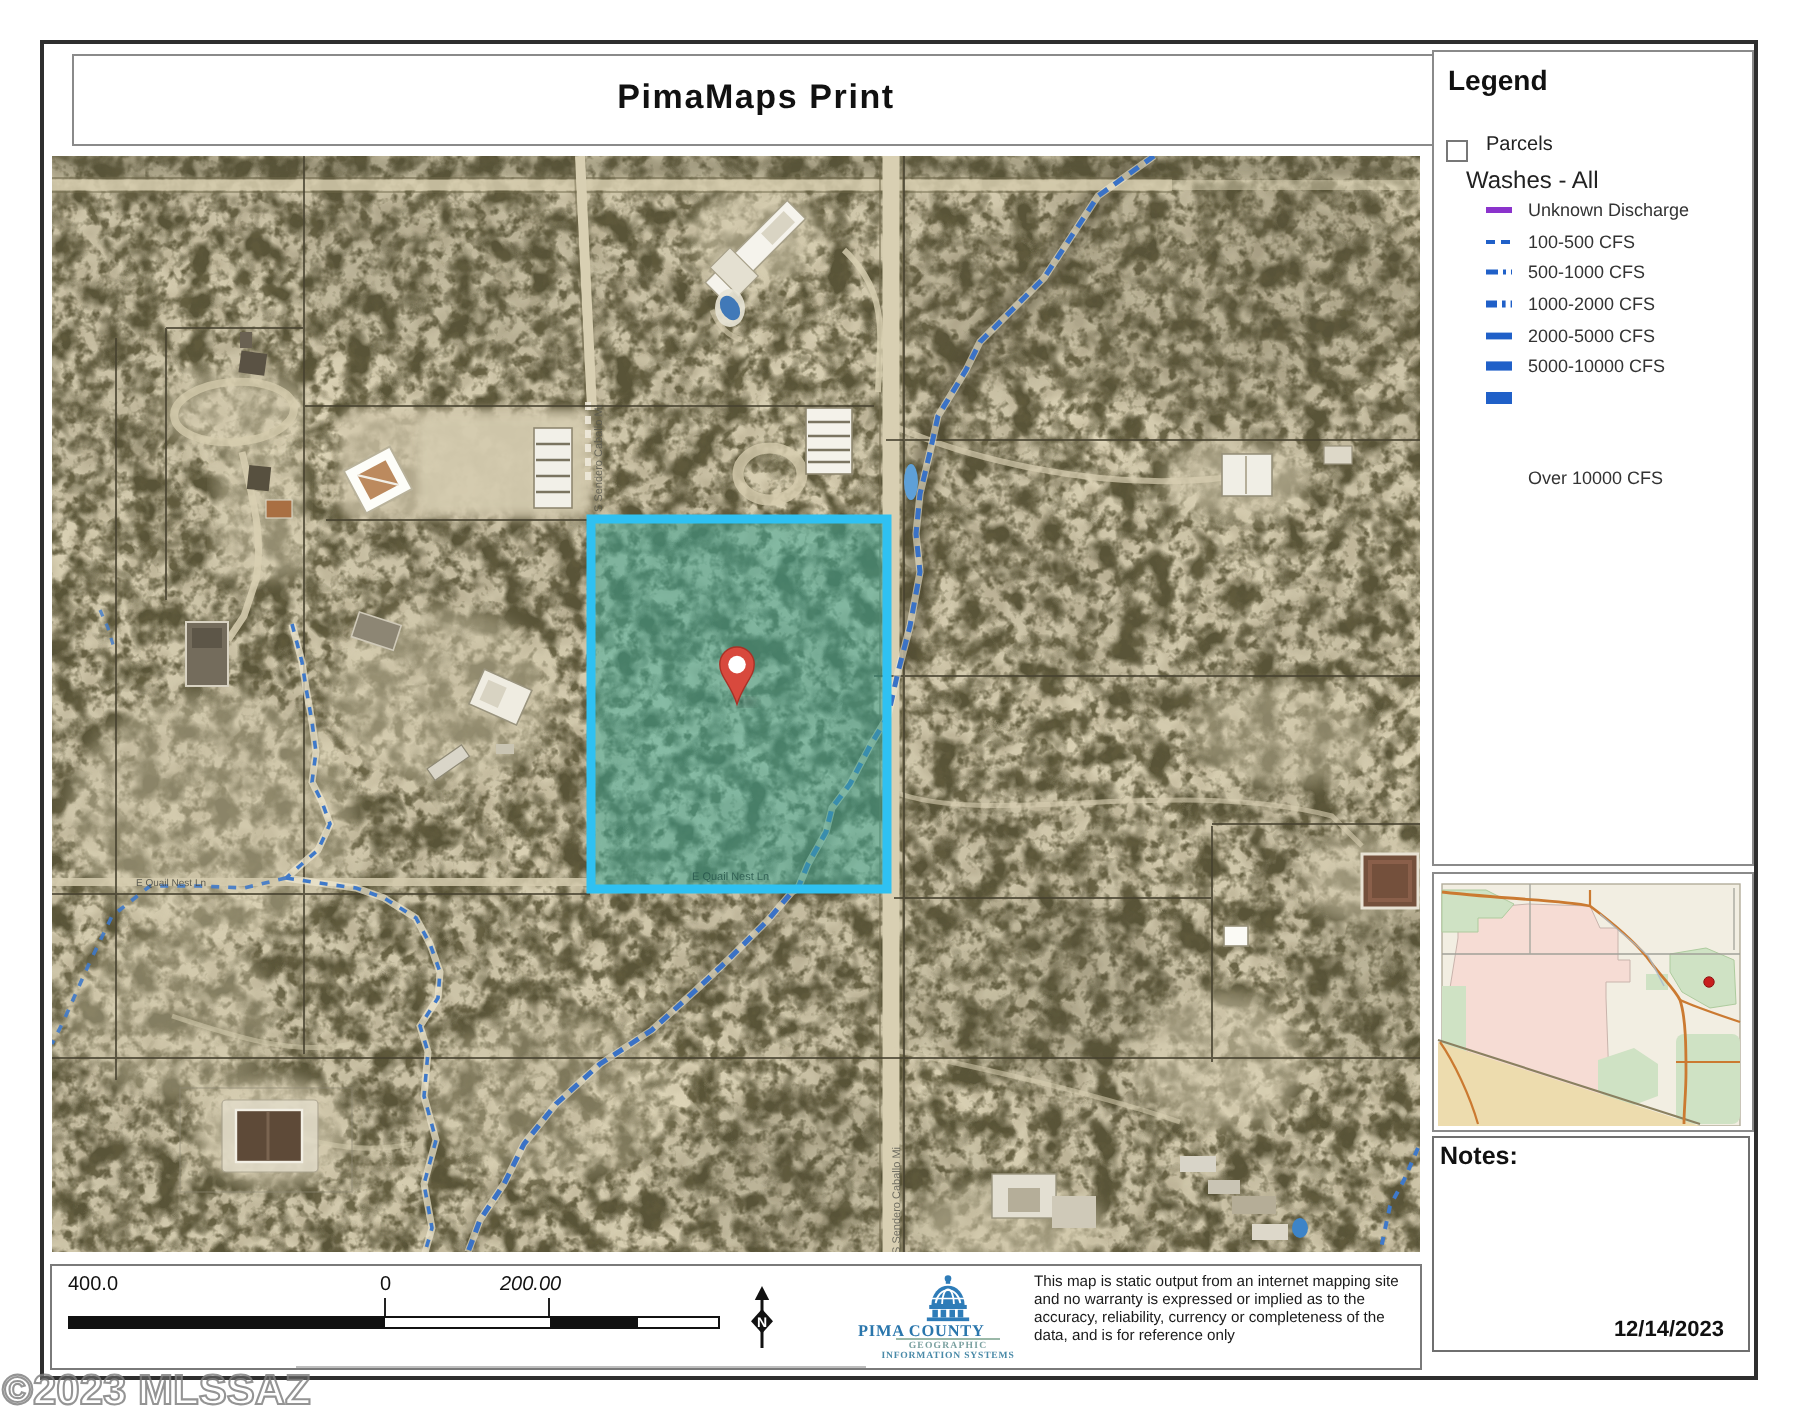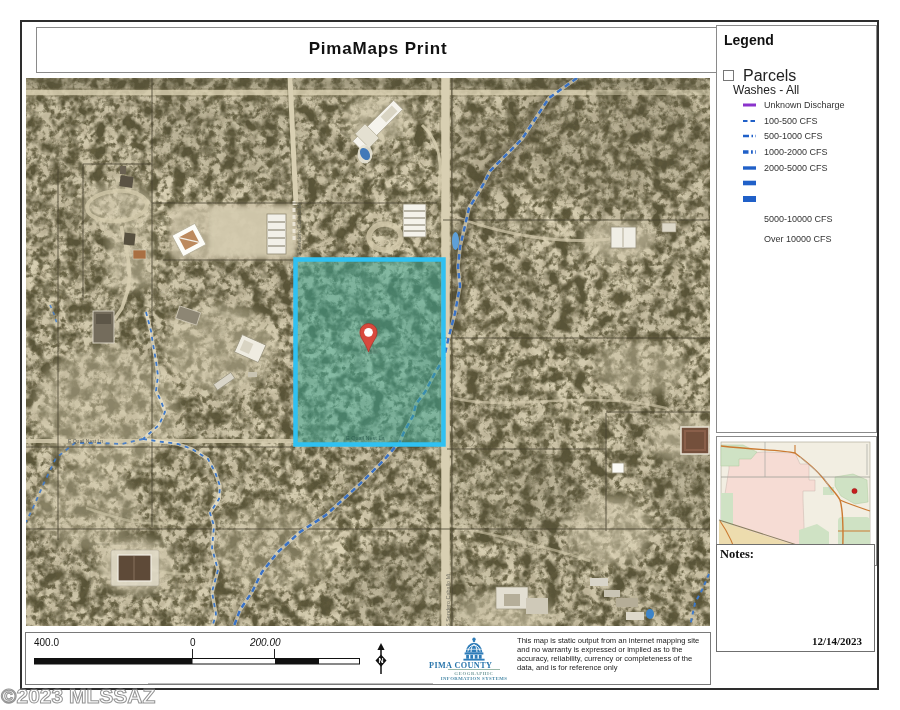--- a/index.html
+++ b/index.html
@@ -261,21 +261,21 @@
   <circle cx="342.5" cy="254.3" r="4.4" fill="#ffffff"></circle>
   </svg>
   </div>
 
   <div class="abs" style="left:716px;top:25px;width:159px;height:406px;border:1px solid #8a8a8a;background:#fff;">
 
     <div style="position:absolute;left:7px;top:6px;font-size:14px;font-weight:bold;color:#111;">Legend</div>
 
     <div style="position:absolute;left:6px;top:44px;width:9px;height:9px;border:1px solid #777;background:#fff;"></div>
 
-    <div style="position:absolute;left:26px;top:41px;font-size:16px;color:#222;">Parcels</div>
+    <div style="position:absolute;left:26px;top:41px;font-size:10px;color:#222;">Parcels</div>
 
     <div style="position:absolute;left:16px;top:57px;font-size:12px;color:#222;">Washes - All</div>
 
     <svg width="157" height="404" viewBox="0 0 157 404" style="position:absolute;left:0;top:0;">
 
       <line x1="26" y1="79" x2="39" y2="79" stroke="#8b33cc" stroke-width="3"></line>
 
       <line x1="26" y1="95" x2="39" y2="95" stroke="#2060c8" stroke-width="2" stroke-dasharray="4.5 3"></line>
 
       <line x1="26" y1="110" x2="39" y2="110" stroke="#2060c8" stroke-width="2.4" stroke-dasharray="6 2.5 1.5 2.5"></line>
@@ -287,21 +287,21 @@
       <line x1="26" y1="157" x2="39" y2="157" stroke="#2060c8" stroke-width="4.6"></line>
 
       <line x1="26" y1="173" x2="39" y2="173" stroke="#2060c8" stroke-width="6"></line>
     </svg>
 
     <div style="position:absolute;left:47px;top:74px;font-size:9px;color:#333;">Unknown Discharge</div>
     <div style="position:absolute;left:47px;top:90px;font-size:9px;color:#333;">100-500 CFS</div>
     <div style="position:absolute;left:47px;top:105px;font-size:9px;color:#333;">500-1000 CFS</div>
     <div style="position:absolute;left:47px;top:121px;font-size:9px;color:#333;">1000-2000 CFS</div>
     <div style="position:absolute;left:47px;top:137px;font-size:9px;color:#333;">2000-5000 CFS</div>
-    <div style="position:absolute;left:47px;top:152px;font-size:9px;color:#333;margin-top:36px;">5000-10000 CFS</div>
+    <div style="position:absolute;left:47px;top:152px;font-size:9px;color:#333;">5000-10000 CFS</div>
     <div style="position:absolute;left:47px;top:168px;font-size:9px;color:#333;margin-top:40px;">Over 10000 CFS</div>
   </div>
 
   <div class="abs" style="left:716px;top:436px;width:159px;height:128px;border:1px solid #8a8a8a;background:#fff;">
     <svg width="157" height="126" viewBox="0 0 157 126">
 
       <rect x="4" y="5" width="149" height="121" fill="#f2eee2" stroke="#b3ad9b" stroke-width="0.7"></rect>
 
       <polygon points="12,18 47,15 78,16 83,27 92,27 92,43 98,43 98,54 86,54 86,62 88,117 9,86 8,57 12,32" fill="#f6dcd4" stroke="#c9b4ac" stroke-width="0.5"></polygon>
 
@@ -334,21 +334,21 @@
       <path d="M3,84 C10,94 18,111 22,125" fill="none" stroke="#cb7a31" stroke-width="1.1"></path>
 
       <path d="M121,94 H153" fill="none" stroke="#cb7a31" stroke-width="1.0"></path>
 
       <path d="M83,20 C92,28 102,36 107,41 C110,46 113,52 115,56" fill="none" stroke="#a8bccc" stroke-width="0.8" opacity="0.8"></path>
 
       <circle cx="137.5" cy="54" r="2.6" fill="#c81e1e" stroke="#8e1414" stroke-width="0.5"></circle>
     </svg>
   </div>
 
-  <div class="abs" style="left:716px;top:544px;width:157px;height:106px;border:1px solid #6f6f6f;background:#fff;font-family:Liberation Serif, serif;">
+  <div class="abs" style="left:716px;top:568px;width:157px;height:106px;border:1px solid #6f6f6f;background:#fff;">
 
     <div style="position:absolute;left:3px;top:2px;font-size:12.5px;font-weight:bold;color:#111;">Notes:</div>
 
     <div style="position:absolute;right:12px;bottom:4px;font-size:11px;font-weight:bold;color:#111;">12/14/2023</div>
   </div>
 
   <div class="abs" style="left:25px;top:632px;width:684px;height:51px;border:1px solid #7a7a7a;background:#fff;">
 
     <div style="position:absolute;left:8px;top:4px;font-size:10px;color:#111;">400.0</div>
     <div style="position:absolute;left:164px;top:4px;font-size:10px;color:#111;">0</div>

